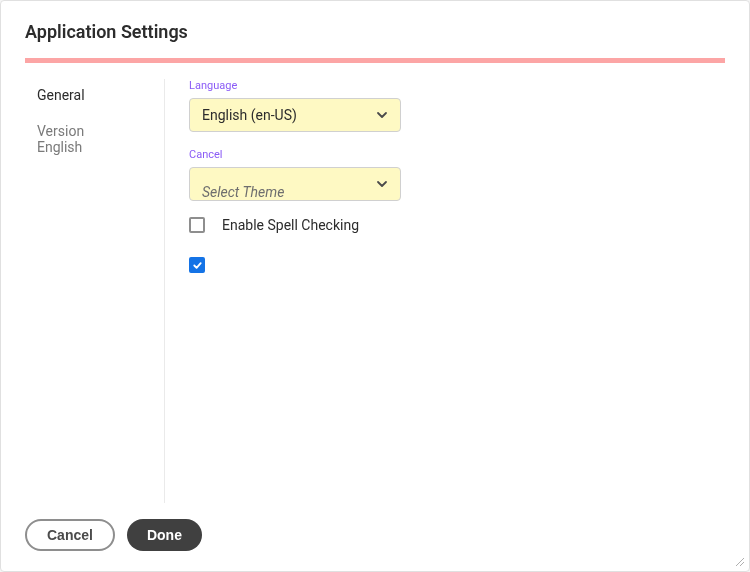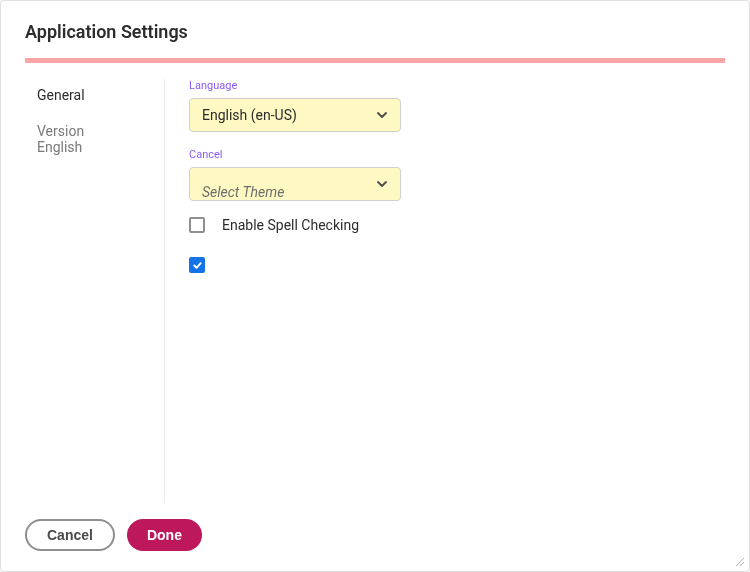--- a/index.html
+++ b/index.html
@@ -142,21 +142,21 @@
       align-items: center;
       justify-content: center;
       border: none;
     }
     .btn-secondary {
       background: #fff;
       border: 2px solid #8e8e8e;
       color: #4b4b4b;
     }
     .btn-primary {
-      background: #be185d;
+      background: #404040;
       color: #fff;
     }
     .resize-grip {
       position: absolute;
       right: 4px;
       bottom: 4px;
       width: 12px;
       height: 12px;
     }
   </style>

